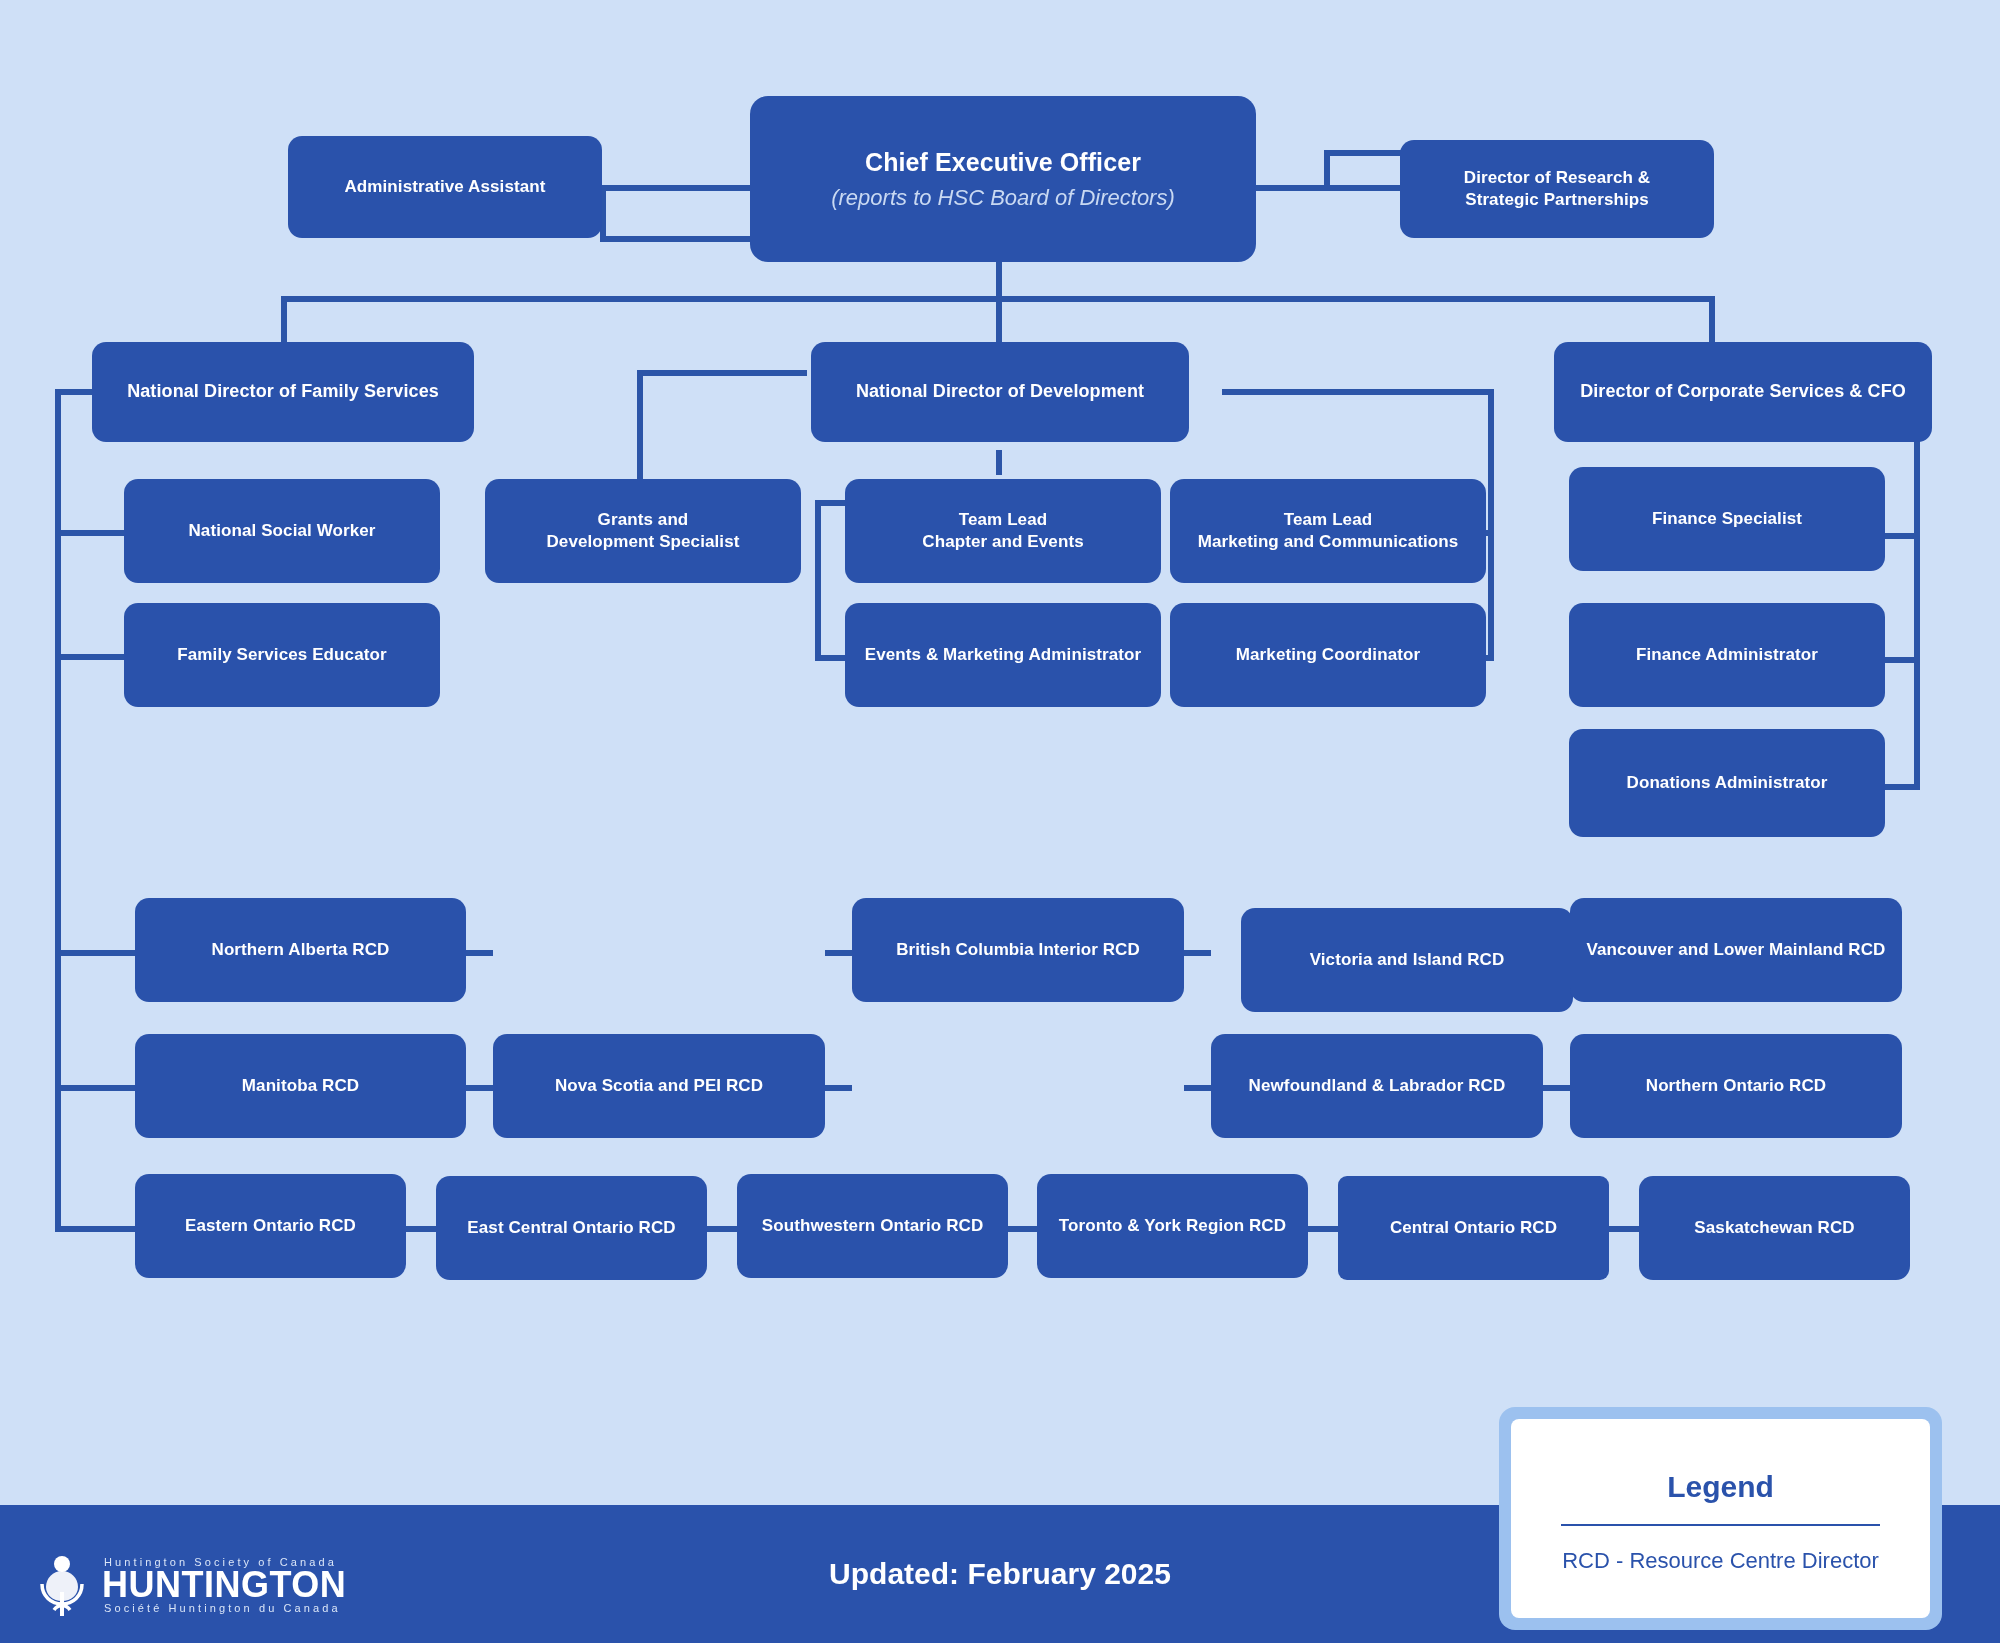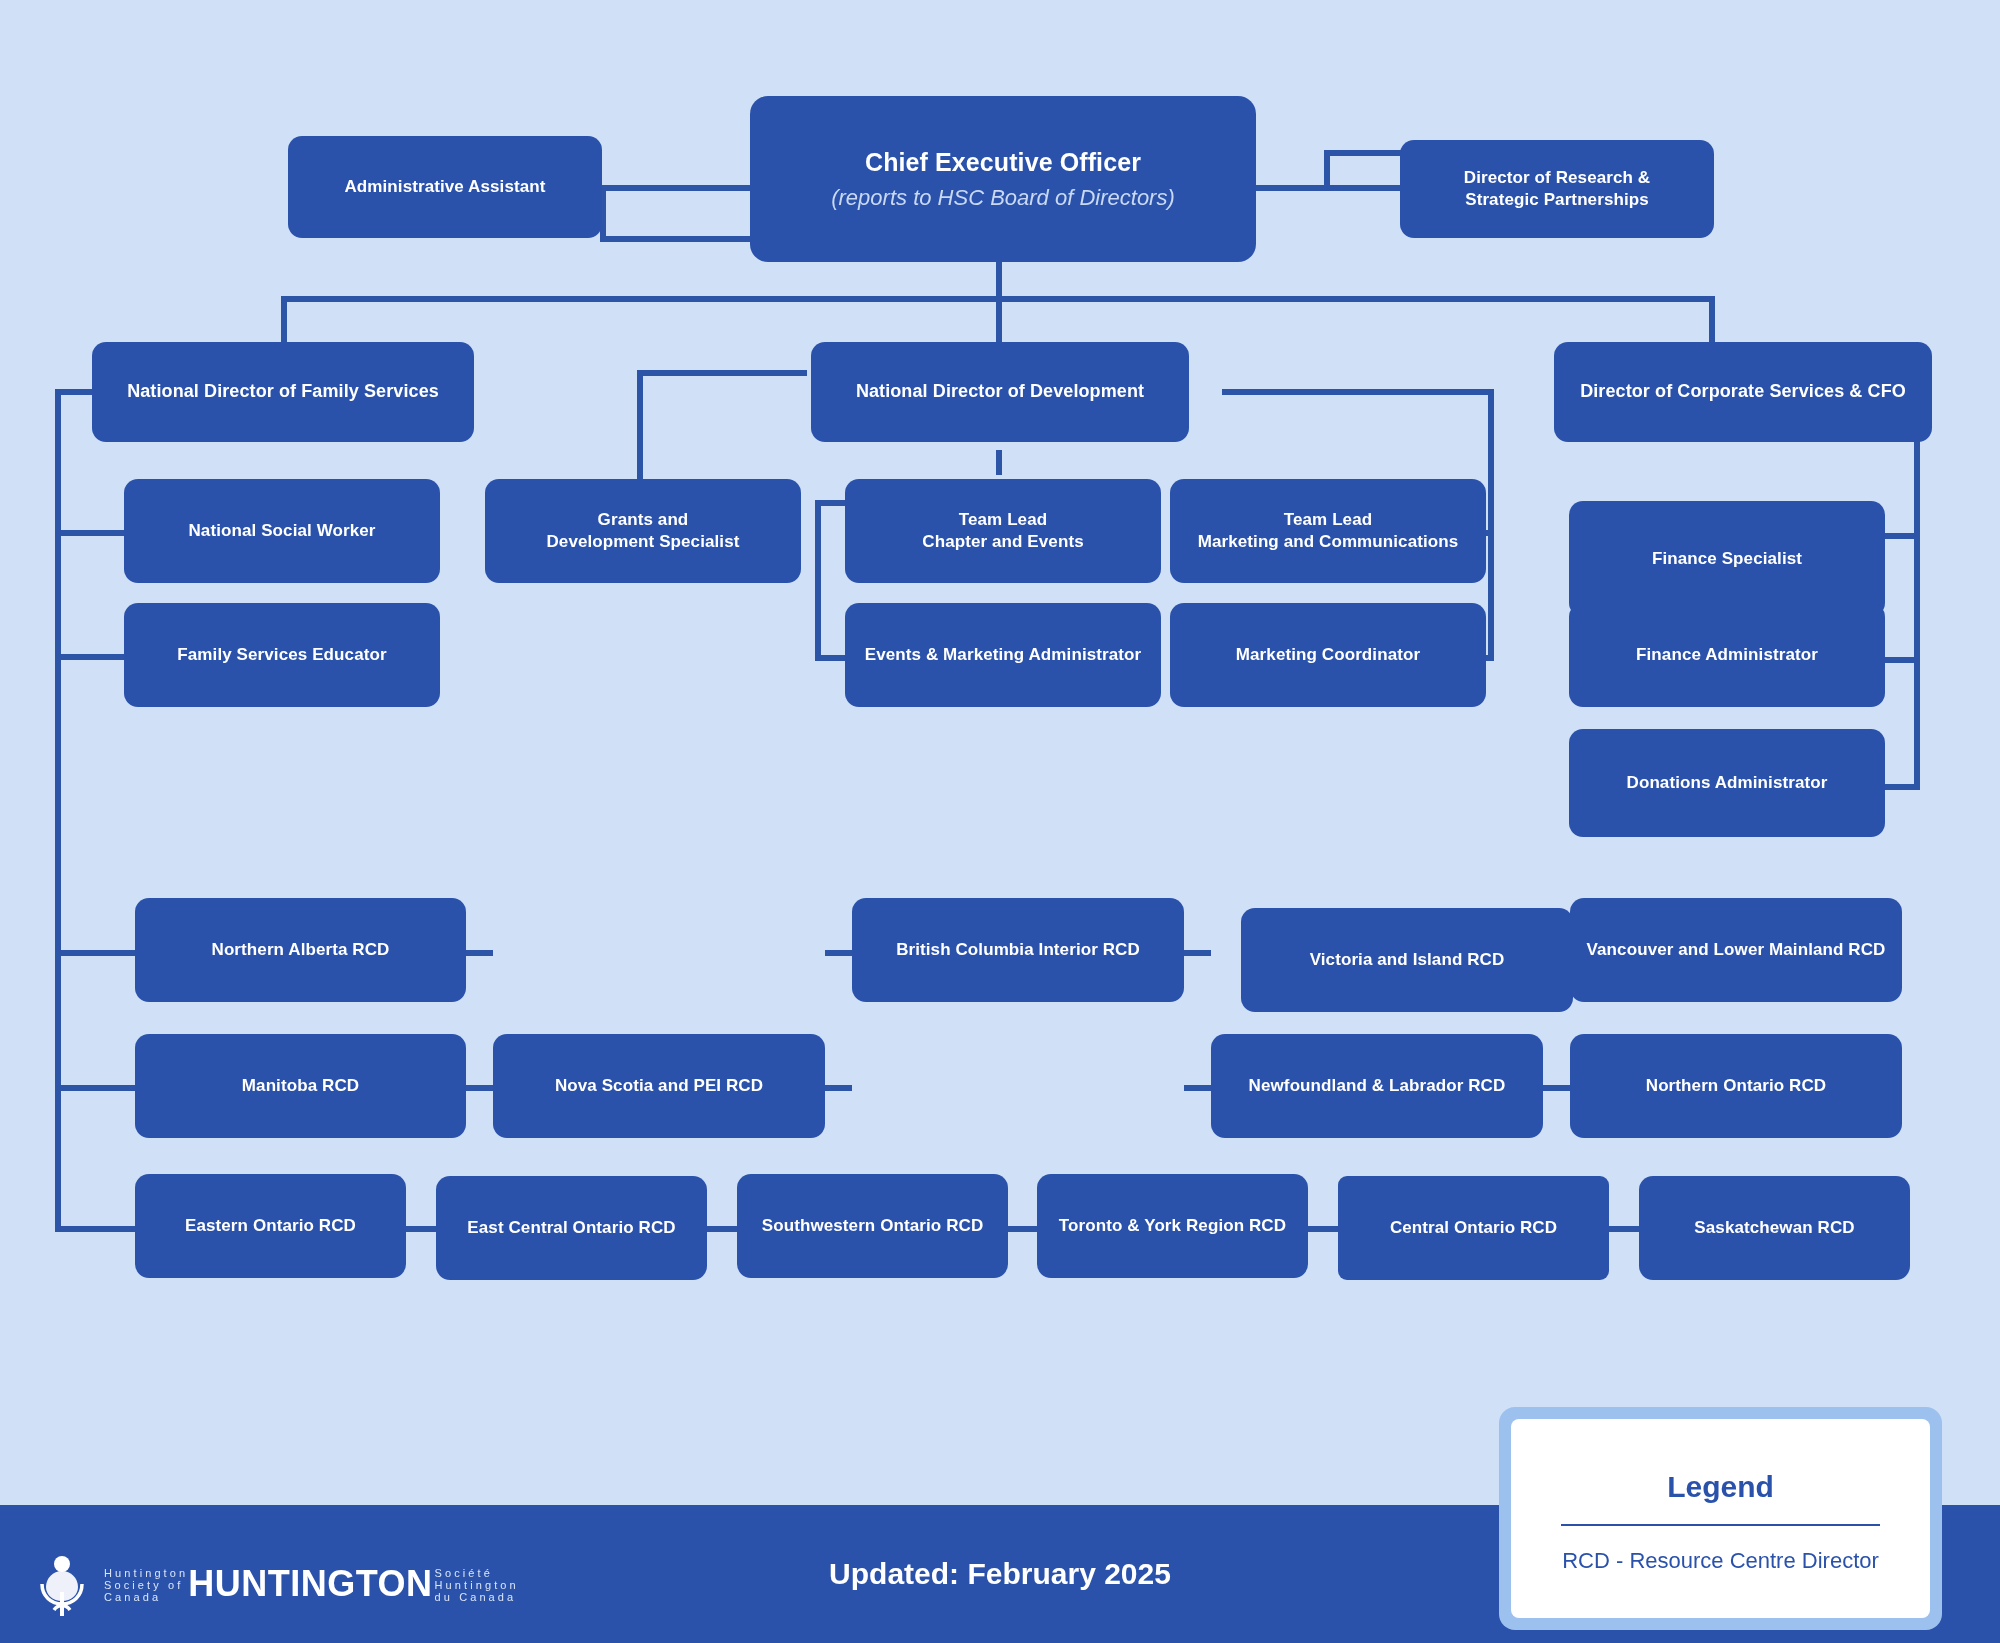--- a/index.html
+++ b/index.html
@@ -139,21 +139,21 @@
     align-items: center;
   }
   #logo-mark {
     width: 58px;
     height: 66px;
     flex: 0 0 auto;
     margin-right: 4px;
   }
   #logo-words {
     display: flex;
-    flex-direction: row;
+    flex-direction: column;
     justify-content: center;
     color: #ffffff;
   }
   #logo-top {
     font-size: 11px;
     letter-spacing: 3.1px;
     color: #dbe6f8;
     margin-left: 2px;
   }
   #logo-main {
@@ -276,21 +276,21 @@
   <div class="node" style="left:845px; top:479px; width:316px; height:104px;">
     <span class="title">Team Lead
 Chapter and Events</span>
   </div>
 
   <div class="node" style="left:1170px; top:479px; width:316px; height:104px;">
     <span class="title">Team Lead
 Marketing and Communications</span>
   </div>
 
-  <div class="node" style="left:1569px; top:501px; width:316px; height:116px;">
+  <div class="node" style="left:1569px; top:467px; width:316px; height:104px;">
     <span class="title">Finance Specialist</span>
   </div>
 
   <div class="node" style="left:124px; top:603px; width:316px; height:104px;">
     <span class="title">Family Services Educator</span>
   </div>
 
   <div class="node" style="left:845px; top:603px; width:316px; height:104px;">
     <span class="title">Events &amp; Marketing Administrator</span>
   </div>

